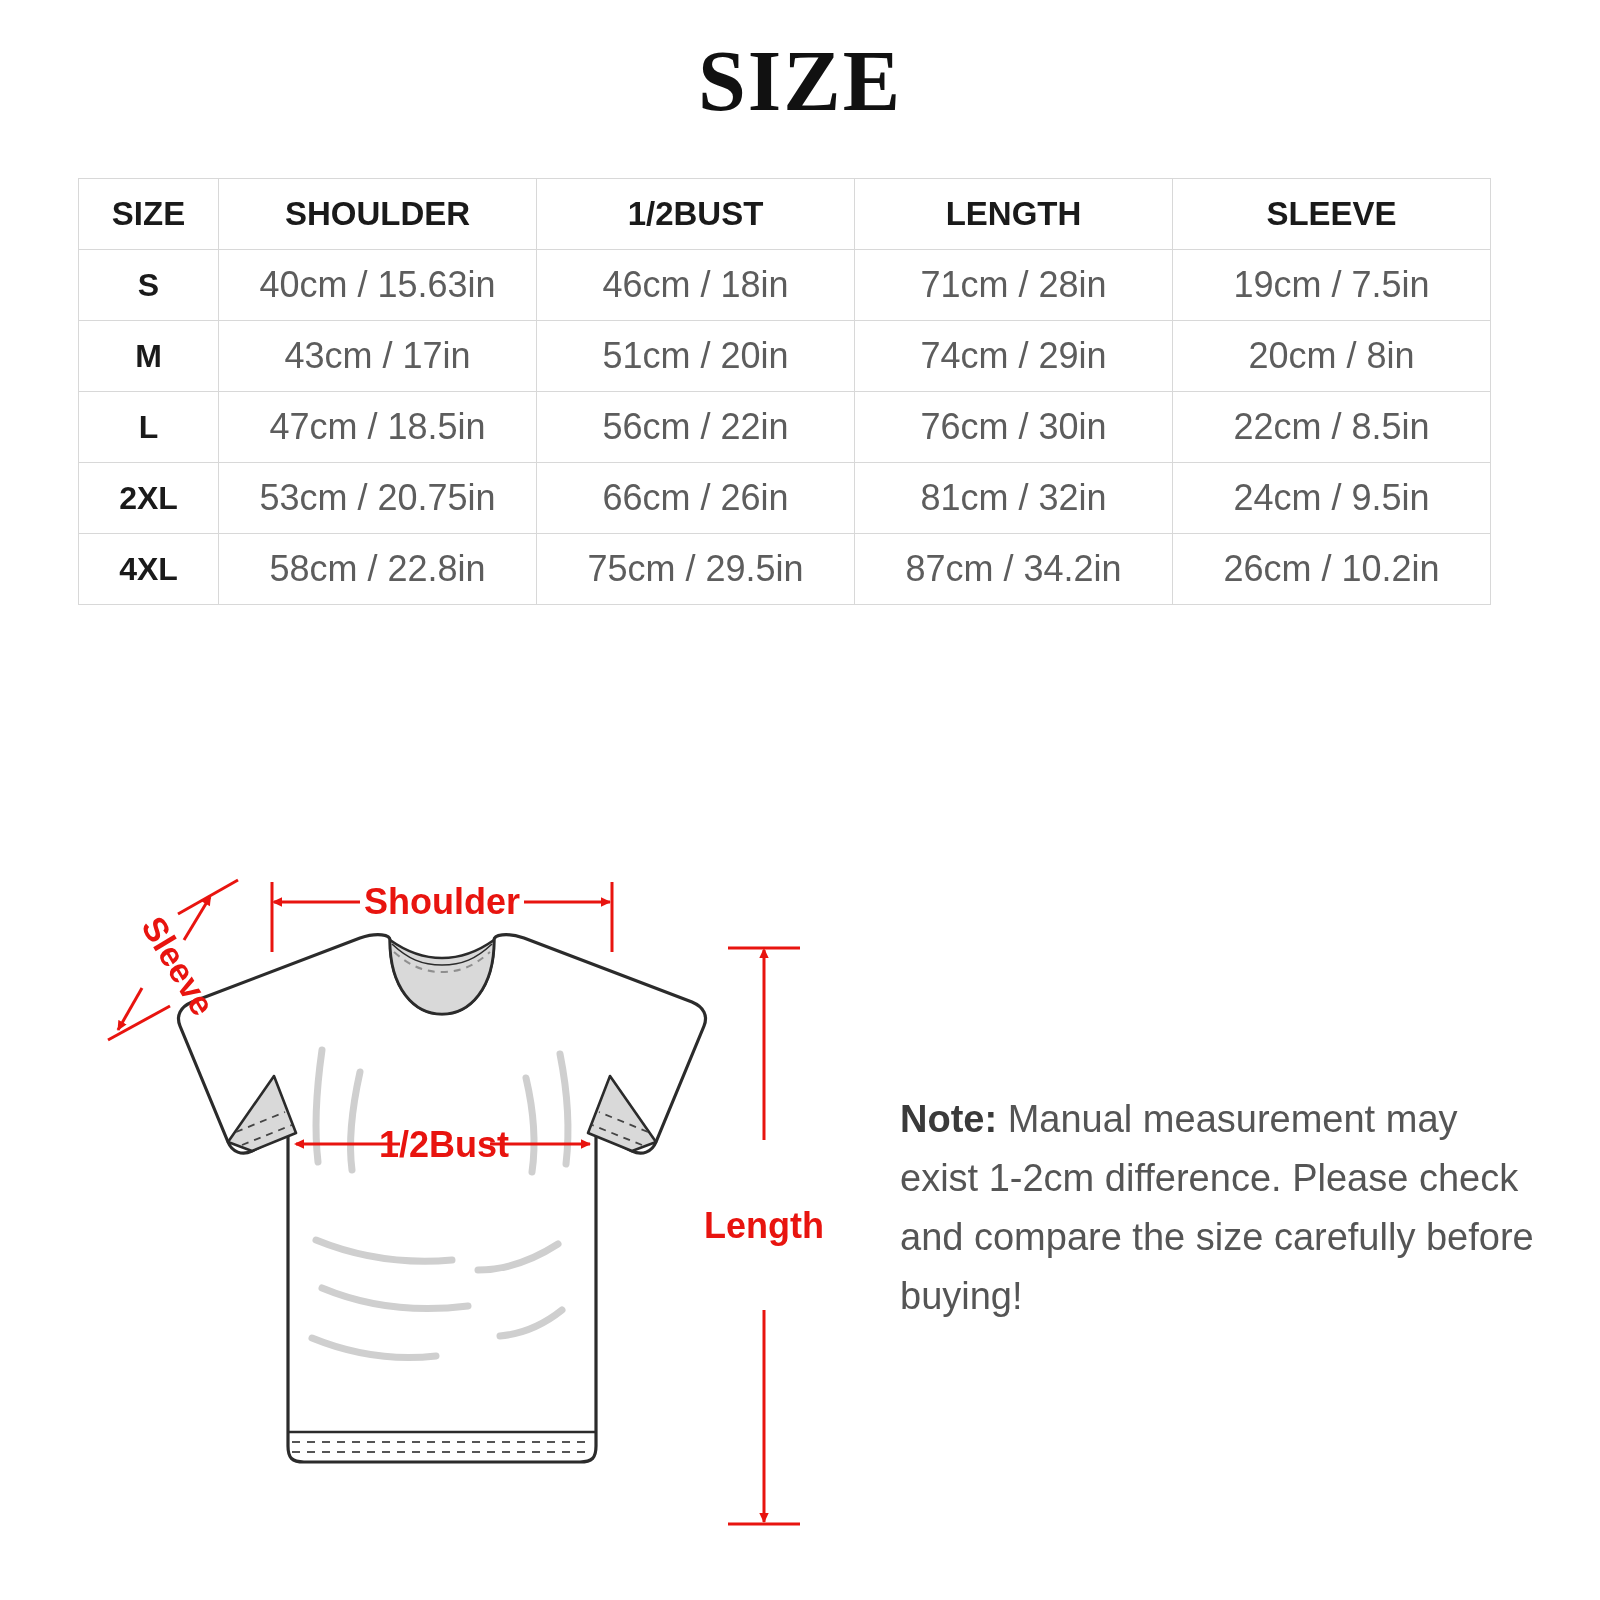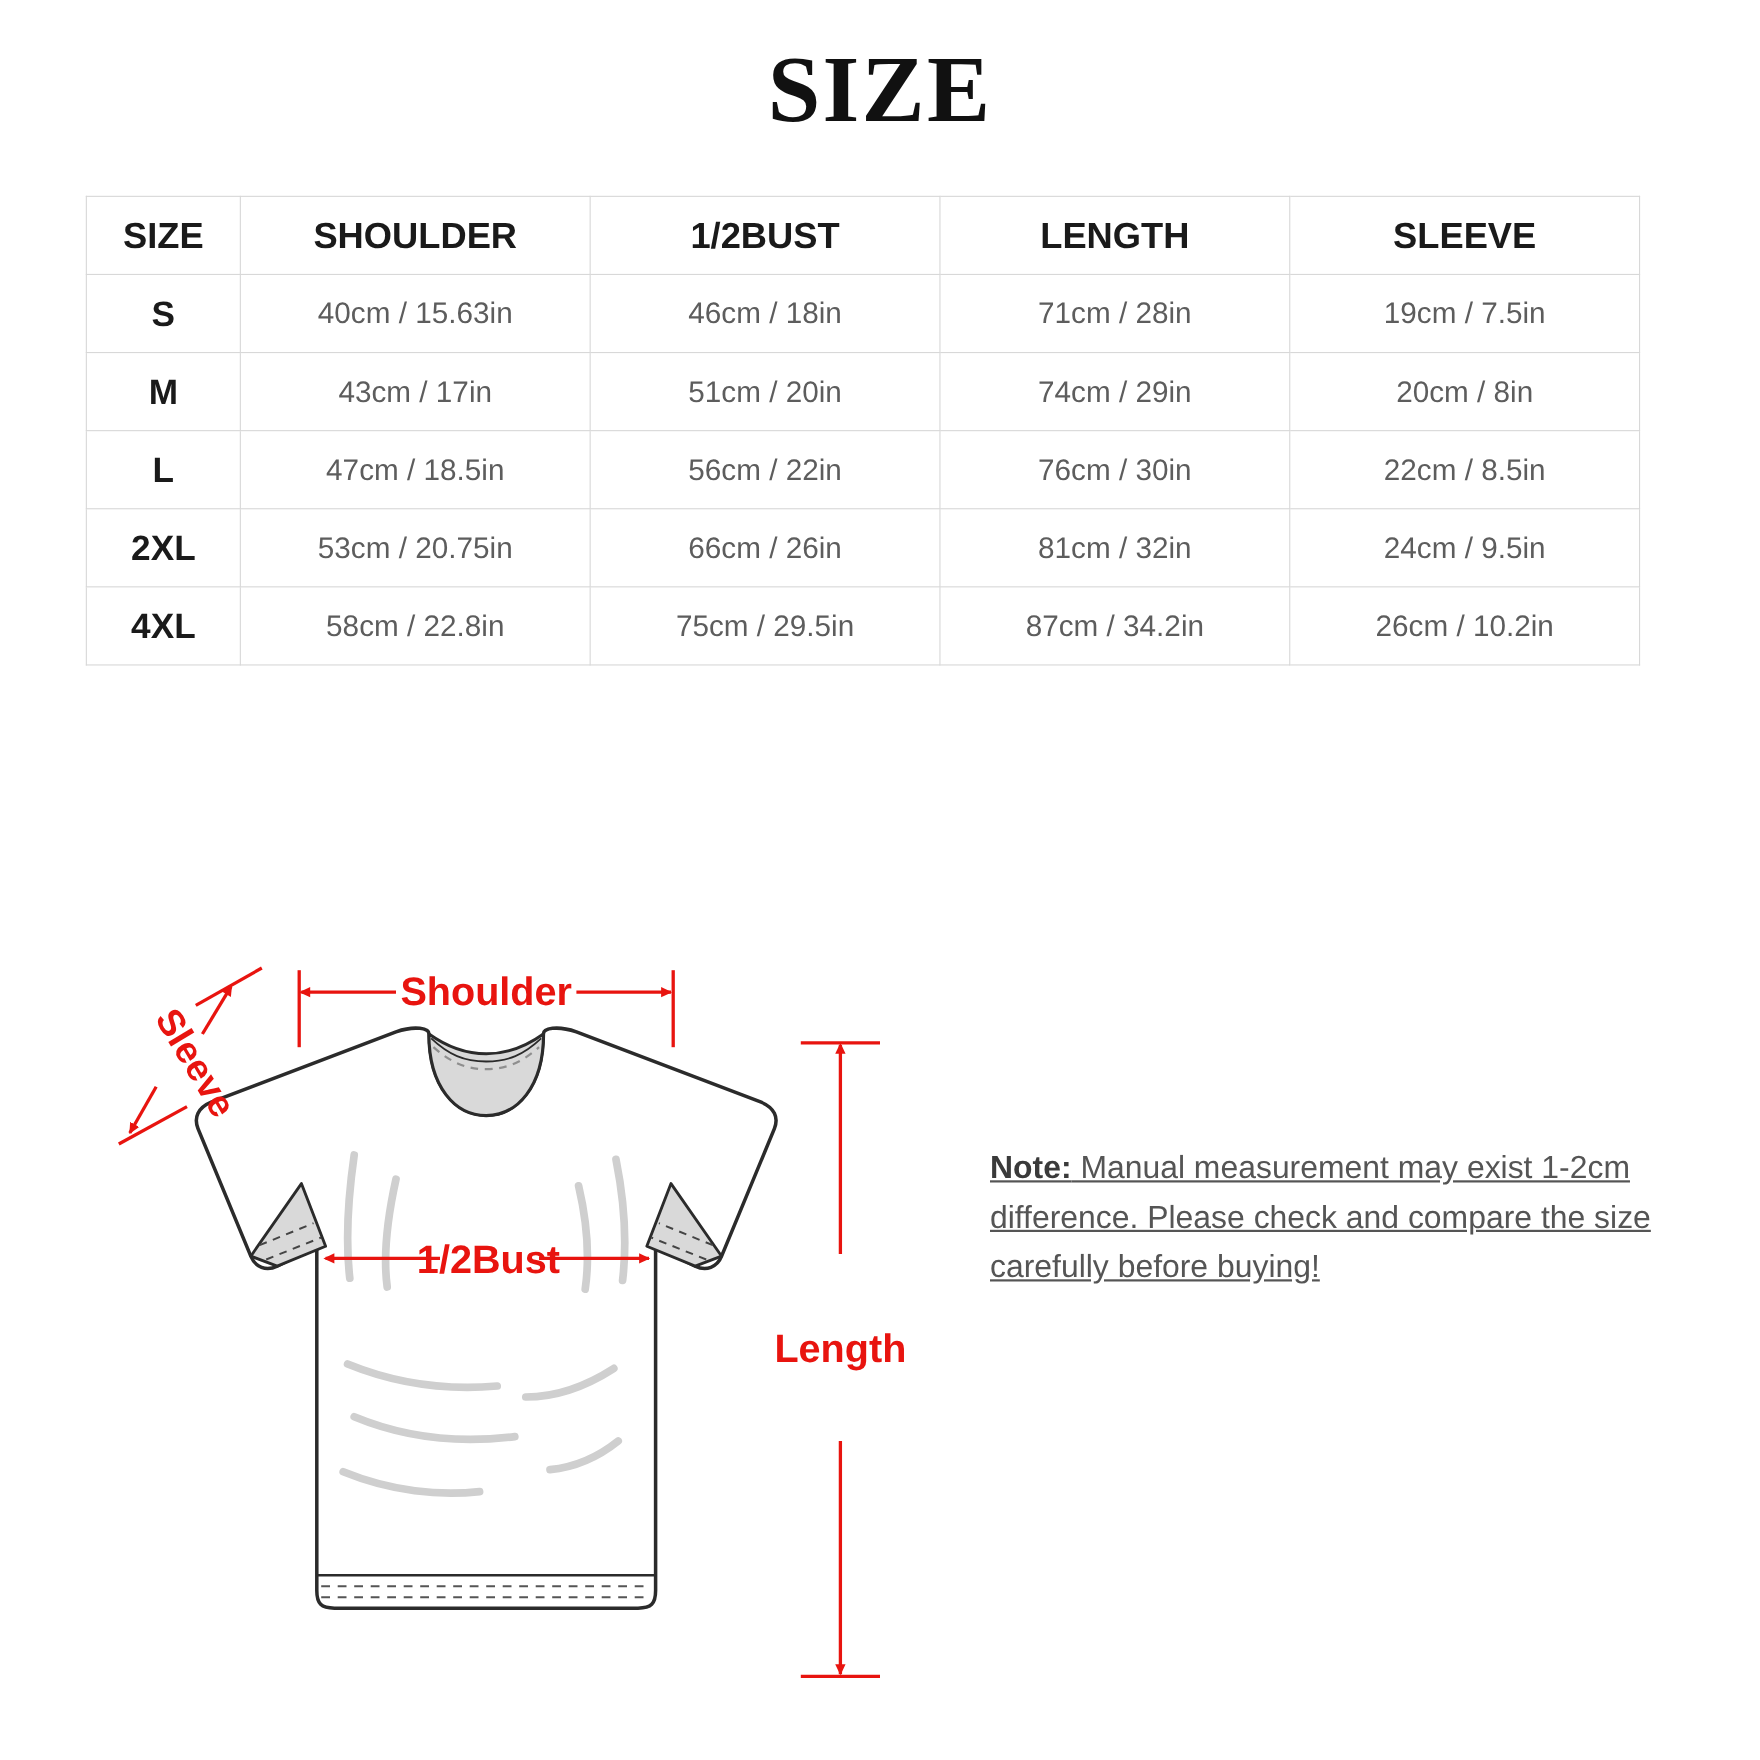--- a/index.html
+++ b/index.html
@@ -50,47 +50,46 @@
     font-size: 33px;
     font-weight: 700;
     color: #1a1a1a;
   }
   #size-table td.size-cell {
     font-size: 32px;
     font-weight: 700;
     color: #1a1a1a;
   }
   #size-table td.val-cell {
-    font-size: 27px;
+    font-size: 36px;
     font-weight: 400;
     color: #5d5d5d;
   }
   .col-size   { width: 140px; }
   .col-other  { width: 318px; }
 
   
   #diagram-area {
     position: absolute;
     top: 840px;
     left: 60px;
     width: 800px;
     height: 720px;
   }
   #shirt-svg { display: block; }
 
   
   #note-block {
     position: absolute;
-    top: 1040px;
+    top: 1090px;
     left: 900px;
     width: 640px;
-    font-size: 29px;
+    font-size: 38px;
     line-height: 1.55;
     color: #555555;
-    text-decoration: underline;
   }
   #note-block .note-label {
     font-weight: 700;
     color: #3a3a3a;
   }
 </style>
 </head>
 <body>
 
 <div id="page-title">SIZE</div>

